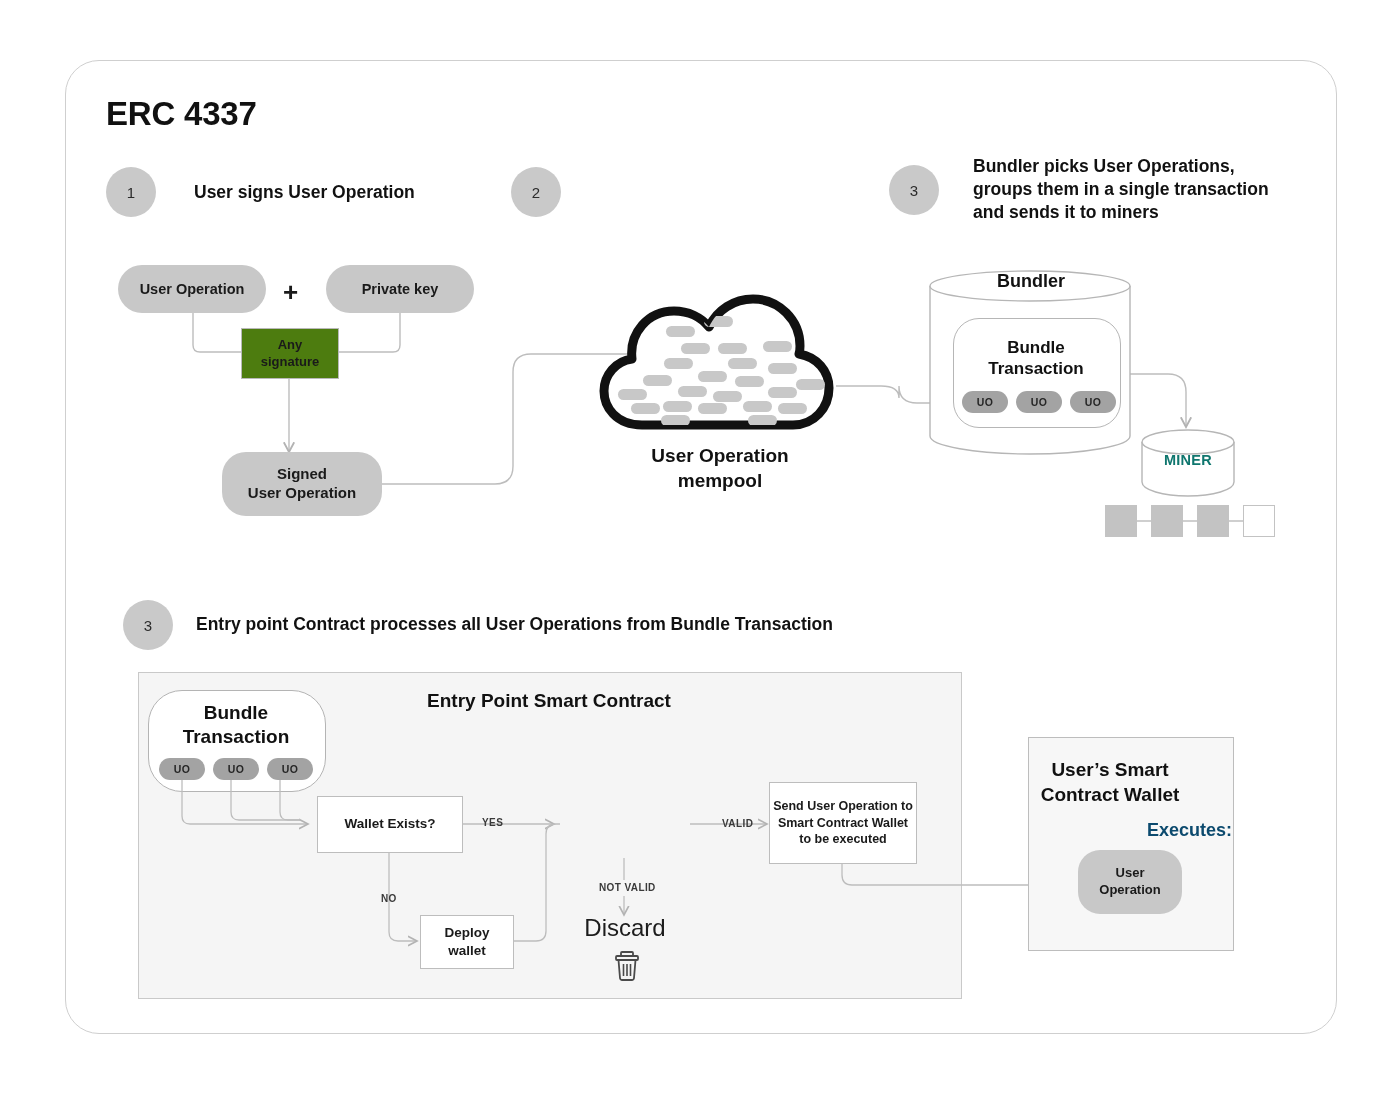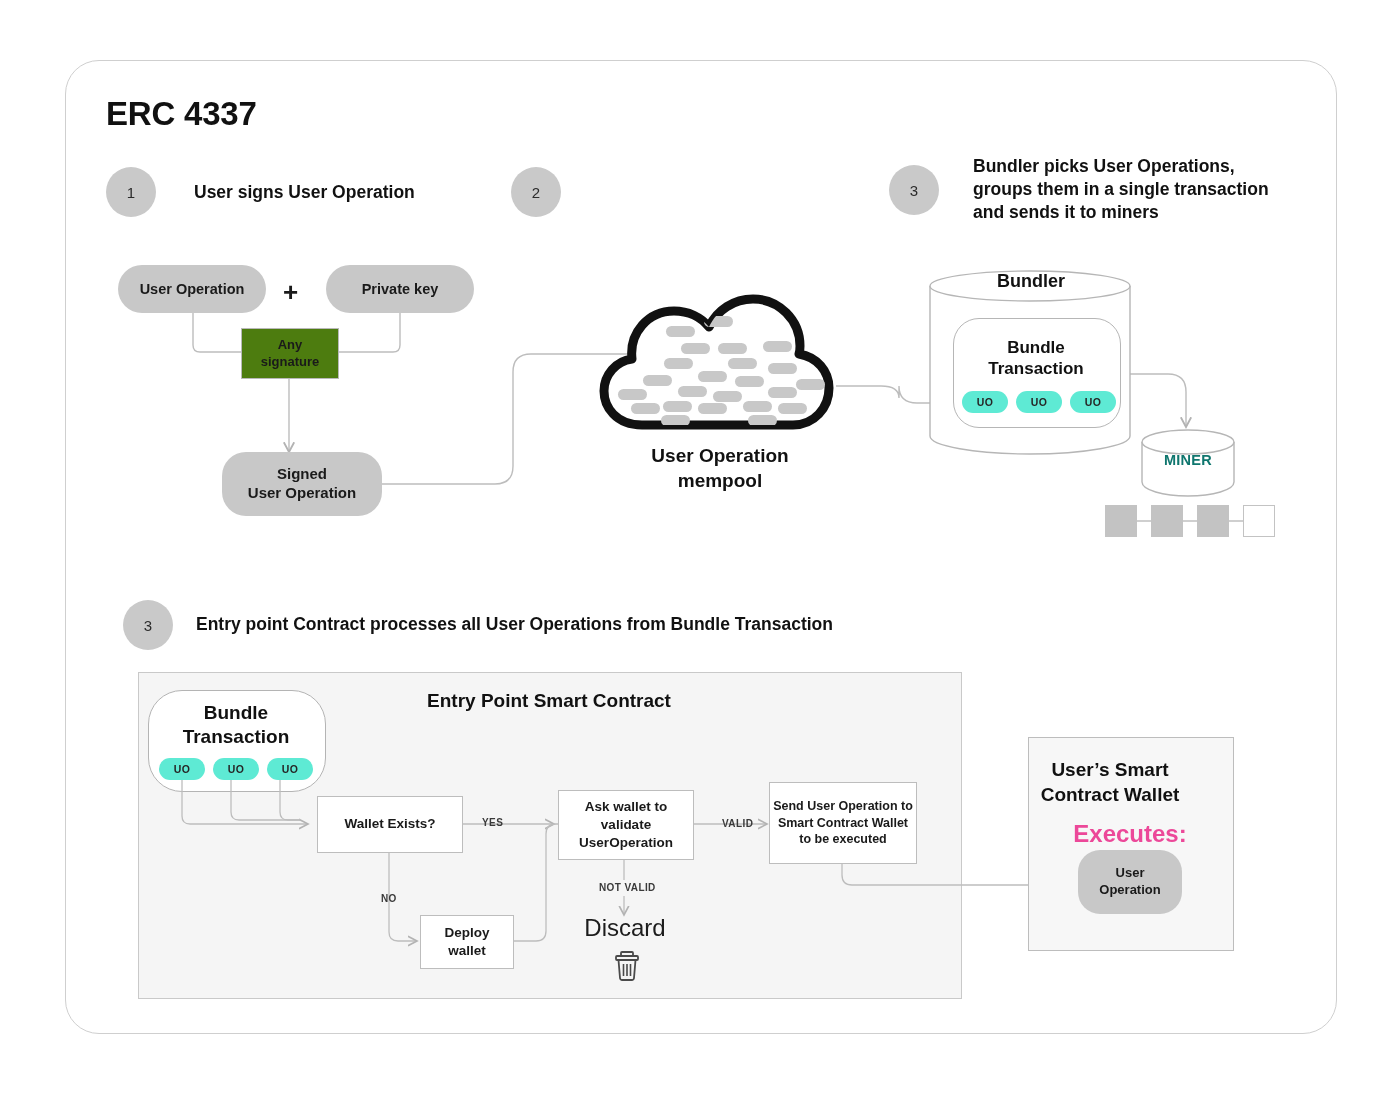--- a/index.html
+++ b/index.html
@@ -55,30 +55,30 @@
     background:#f5f5f5;border:1.2px solid #c9c9c9;
   }
   .panel-title{font-size:19px;font-weight:700;color:#111;}
 
   .bundlebox{
     background:#ffffff;border:1.4px solid #b4b4b4;border-radius:34px;
   }
   .bundle-title{font-size:19px;font-weight:700;text-align:center;line-height:1.25;color:#111;}
 
   .uo-small{
-    width:46px;height:22px;background:#5eead4;border-radius:11px;
+    width:46px;height:22px;background:#a3a3a3;border-radius:11px;
     display:flex;align-items:center;justify-content:center;
     font-size:10.5px;font-weight:700;color:#262626;letter-spacing:0.3px;
   }
 
   .discard{font-size:24px;font-weight:400;color:#1c1c1c;}
 
   .wallet-panel{background:#f7f7f7;border:1.3px solid #bdbdbd;}
   .wallet-title{font-size:19px;font-weight:700;text-align:center;line-height:1.3;color:#111;}
-  .wallet-exec{font-size:24px;font-weight:700;text-align:center;color:#ec4899;}
+  .wallet-exec{font-size:18px;font-weight:700;text-align:right;color:#0c4a6e;}
   .wallet-uo{
     width:104px;height:64px;background:#c8c8c8;border-radius:22px;
     display:flex;align-items:center;justify-content:center;text-align:center;
     font-size:13px;font-weight:700;line-height:1.3;color:#1a1a1a;
   }
 
   svg{overflow:visible;}
 </style>
 </head>
 <body>
@@ -234,22 +234,20 @@
     <path d="M842,862 L842,875 Q842,885 852,885 L1060,885" fill="none" stroke="#bdbdbd" stroke-width="1.3" marker-end="url(#ah)"></path>
   </svg>
 
   <div class="abs boxwhite" style="left:317px;top:796px;width:144px;height:55px;">Wallet Exists?</div>
   <div class="abs edgelabel" style="left:482px;top:817px;">YES</div>
   <div class="abs edgelabel" style="left:381px;top:893px;">NO</div>
 
   <div class="abs boxwhite" style="left:420px;top:915px;width:92px;height:52px;white-space:pre-line;">Deploy
 wallet</div>
 
-  <div class="abs boxwhite" style="left:558px;top:790px;width:134px;height:68px;white-space:pre-line;">Ask wallet to validate
-UserOperation</div>
   <div class="abs edgelabel" style="left:722px;top:818px;">VALID</div>
   <div class="abs edgelabel" style="left:599px;top:882px;">NOT VALID</div>
 
   <div class="abs discard" style="left:558px;top:914px;width:134px;text-align:center;">Discard</div>
 
   <svg class="abs" style="left:614px;top:950px;" width="26" height="32">
     <rect x="7" y="2" width="12" height="4" rx="1" fill="none" stroke="#4a4a4a" stroke-width="1.8"></rect>
     <rect x="2" y="6" width="22" height="4" rx="1" fill="none" stroke="#4a4a4a" stroke-width="1.8"></rect>
     <path d="M4.5,10 L6,28 Q6.2,30 8.2,30 L17.8,30 Q19.8,30 20,28 L21.5,10" fill="none" stroke="#4a4a4a" stroke-width="1.8"></path>
     <line x1="9.5" y1="14" x2="9.5" y2="26" stroke="#4a4a4a" stroke-width="1.6"></line>

